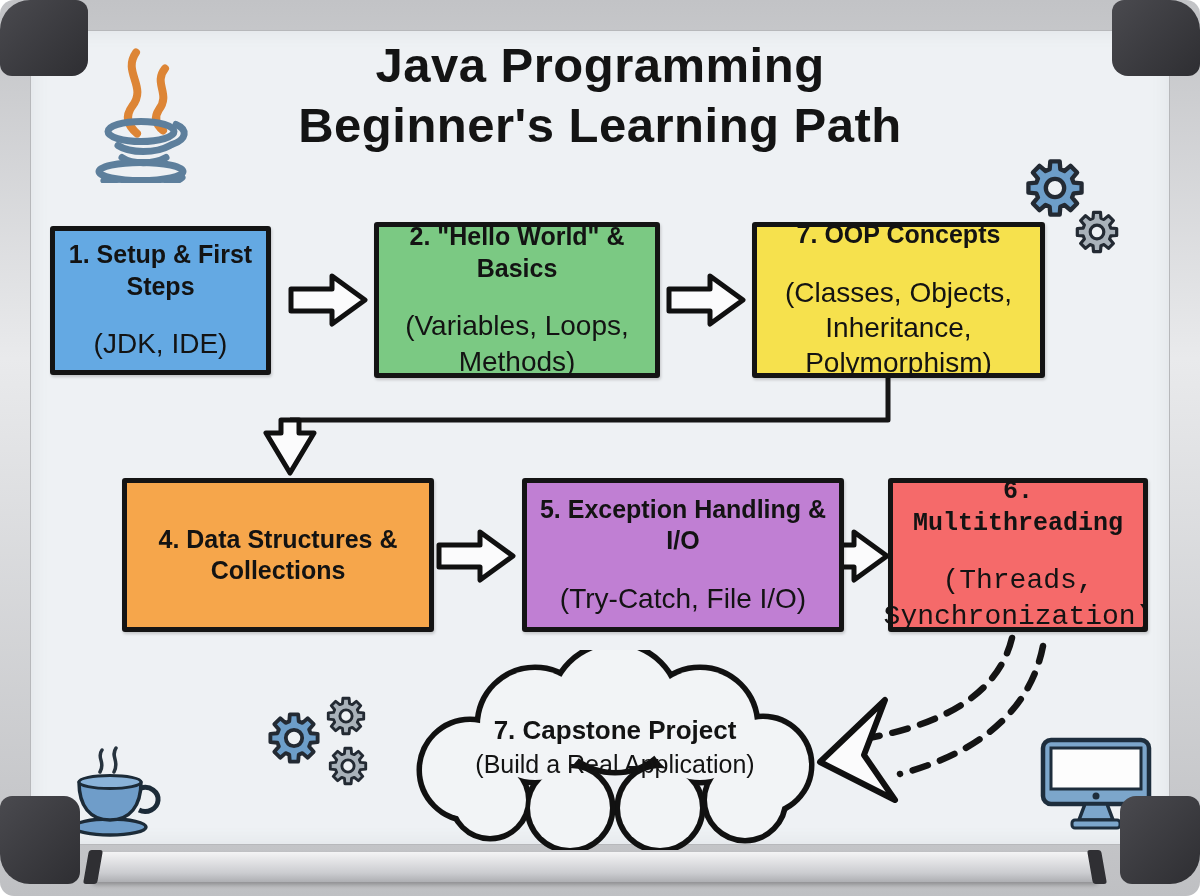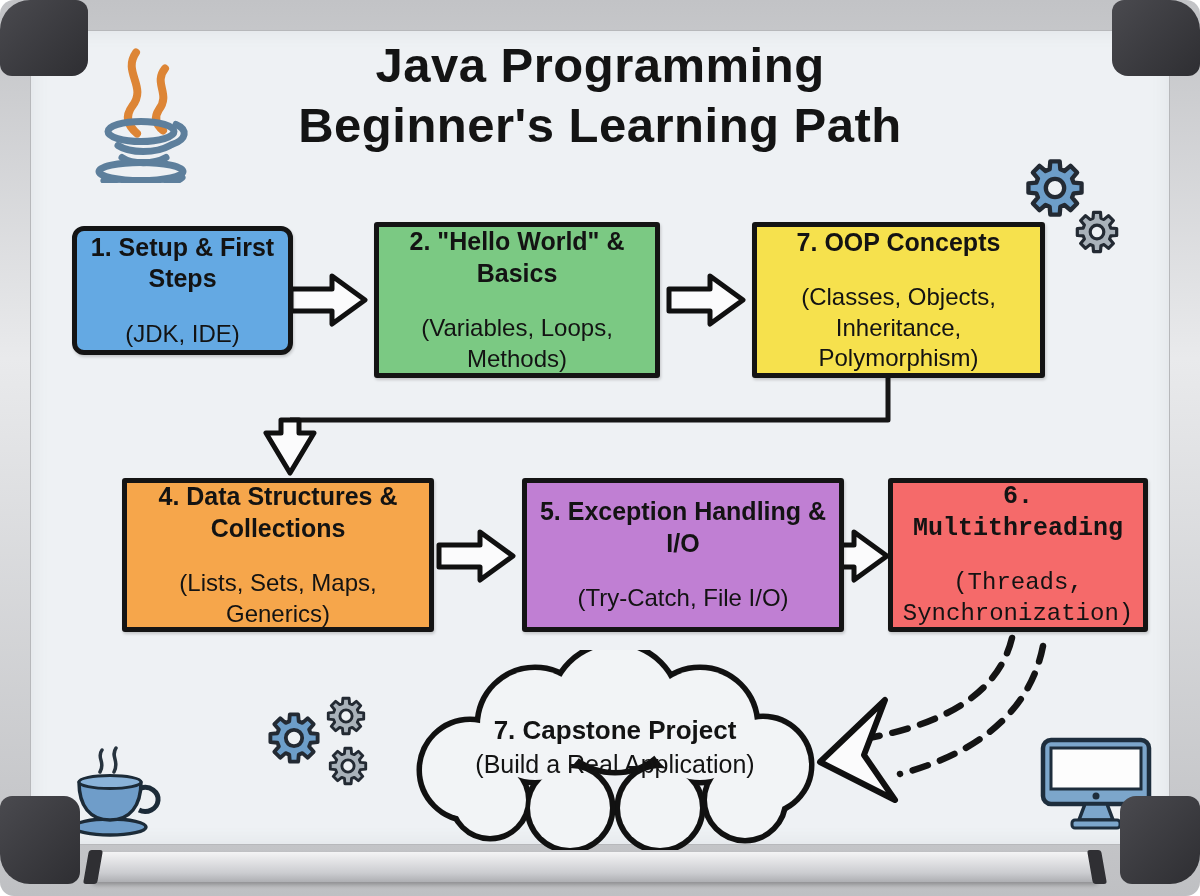--- a/index.html
+++ b/index.html
@@ -30,23 +30,23 @@
 
   
   .title { position:absolute; left:0; right:0; top:36px; text-align:center; z-index:5;
            font-weight:bold; font-size:49px; line-height:1.22; color:#141414; letter-spacing:.5px; }
 
   
   .step { position:absolute; z-index:10; border:5px solid #141414; border-radius:3px;
           display:flex; flex-direction:column; justify-content:center; align-items:center;
           text-align:center; padding:4px 6px; color:#131313; box-shadow:1px 2px 3px rgba(0,0,0,.18); }
   .step .heading { font-weight:bold; font-size:25px; line-height:1.26; }
-  .step .sub { font-size:24px; line-height:1.26;margin-top:24px; }
-
-  .step1 { left:72px;  top:226px; width:221px; height:129px;border-radius:12px; }
+  .step .sub { font-size:28px; line-height:1.26;margin-top:24px; }
+
+  .step1 { left:50px;  top:226px; width:221px; height:149px; }
   .step2 { left:374px; top:222px; width:286px; height:156px; }
   .step3 { left:752px; top:222px; width:293px; height:156px; }
   .step4 { left:122px; top:478px; width:312px; height:154px; }
   .step5 { left:522px; top:478px; width:322px; height:154px; }
   .step6 { left:888px; top:478px; width:260px; height:154px;font-family:Liberation Mono, monospace; }
 
   .icon { position:absolute; z-index:4; }
   .arrow-svg { position:absolute; z-index:8; }
 
   
@@ -124,21 +124,20 @@
     <div class="sub">(Classes, Objects, Inheritance, Polymorphism)</div>
   </div>
 
   <svg class="arrow-svg" style="left:250px; top:376px" width="660" height="102" viewBox="0 0 660 102">
     <path d="M638,2 L638,44 L40,44" fill="none" stroke="#161616" stroke-width="5" stroke-linejoin="round"></path>
     <polygon points="31,44 49,44 49,57 64,57 40,97 16,57 31,57" fill="#fbfbfc" stroke="#101010" stroke-width="5" stroke-linejoin="round"></polygon>
   </svg>
 
   <div class="step step4" style="background: rgb(246, 166, 75);">
     <div class="heading">4. Data Structures &amp; Collections</div>
-    <div class="sub">(Lists, Sets, Maps, Generics)</div>
   </div>
   <svg class="arrow-svg" style="left:436px; top:528px" width="80" height="56" viewBox="0 0 80 56">
       <use href="#block-arrow-shape"></use>
     </svg>
 
   <div class="step step5" style="background: rgb(192, 127, 211);">
     <div class="heading">5. Exception Handling &amp; I/O</div>
     <div class="sub">(Try-Catch, File I/O)</div>
   </div>
   <svg class="arrow-svg" style="left:810px; top:528px" width="80" height="56" viewBox="0 0 80 56">

